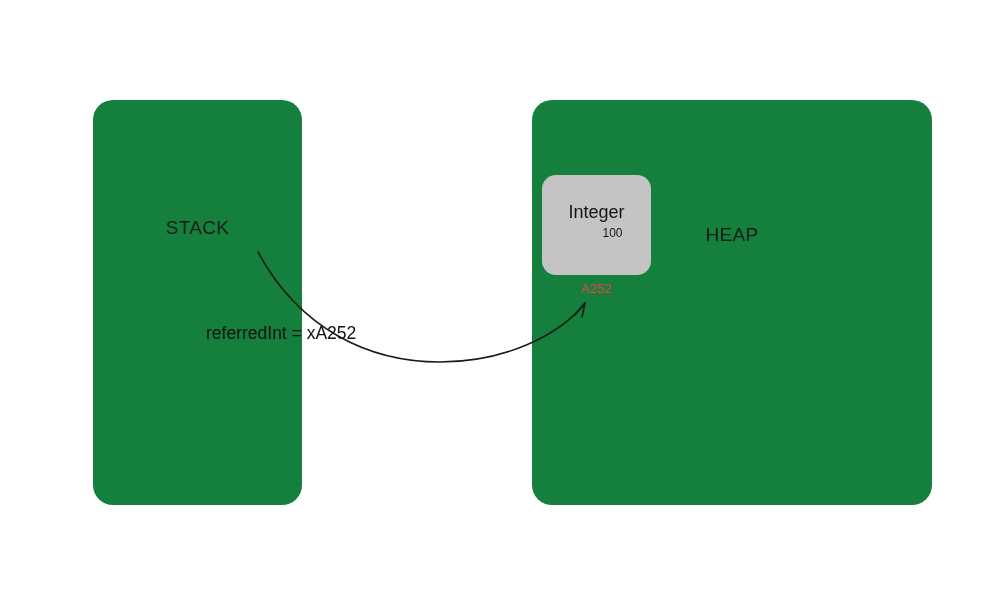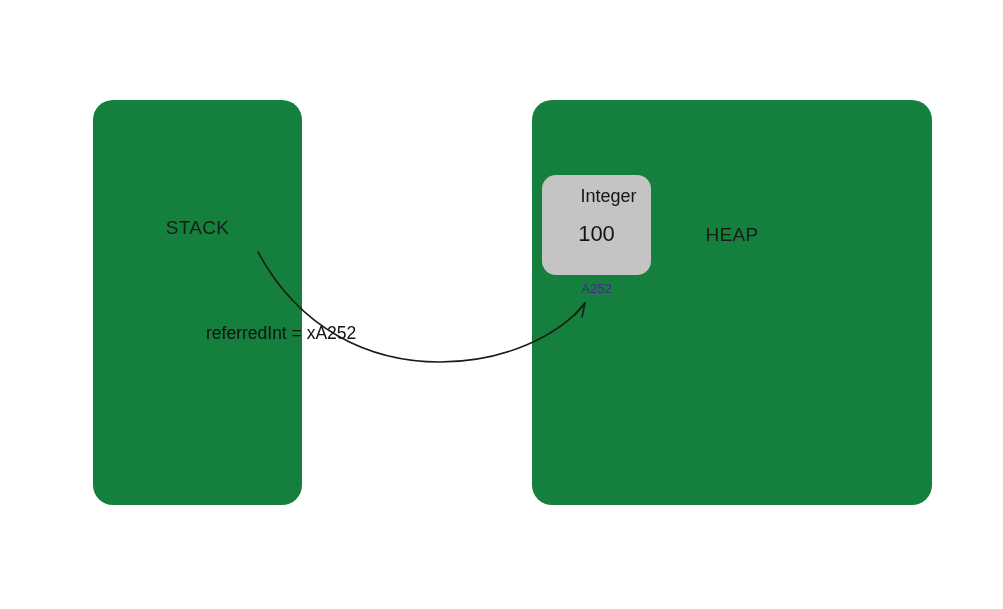--- a/index.html
+++ b/index.html
@@ -77,39 +77,39 @@
   }
   .heap-object-line {
     position: absolute;
     width: 100%;
     left: 0;
     text-align: center;
     color: #151515;
     white-space: nowrap;
   }
   #heap-object-type {
-    top: 11px;
+    top: 27px;
     font-size: 18px;
     line-height: 21px;
-    padding-left: 12px;
   }
   #heap-object-value {
     top: 48px;
-    font-size: 22px;
+    font-size: 12px;
     line-height: 21px;
+    padding-left: 16px;
   }
 
   
   #heap-address {
     position: absolute;
     left: 542px;
     top: 281px;
     width: 109px;
     text-align: center;
-    color: #4c1d95;
+    color: #ef4444;
     font-size: 13px;
     line-height: 16px;
     white-space: nowrap;
   }
 
   
   #reference-arrow {
     position: absolute;
     left: 0;
     top: 0;

